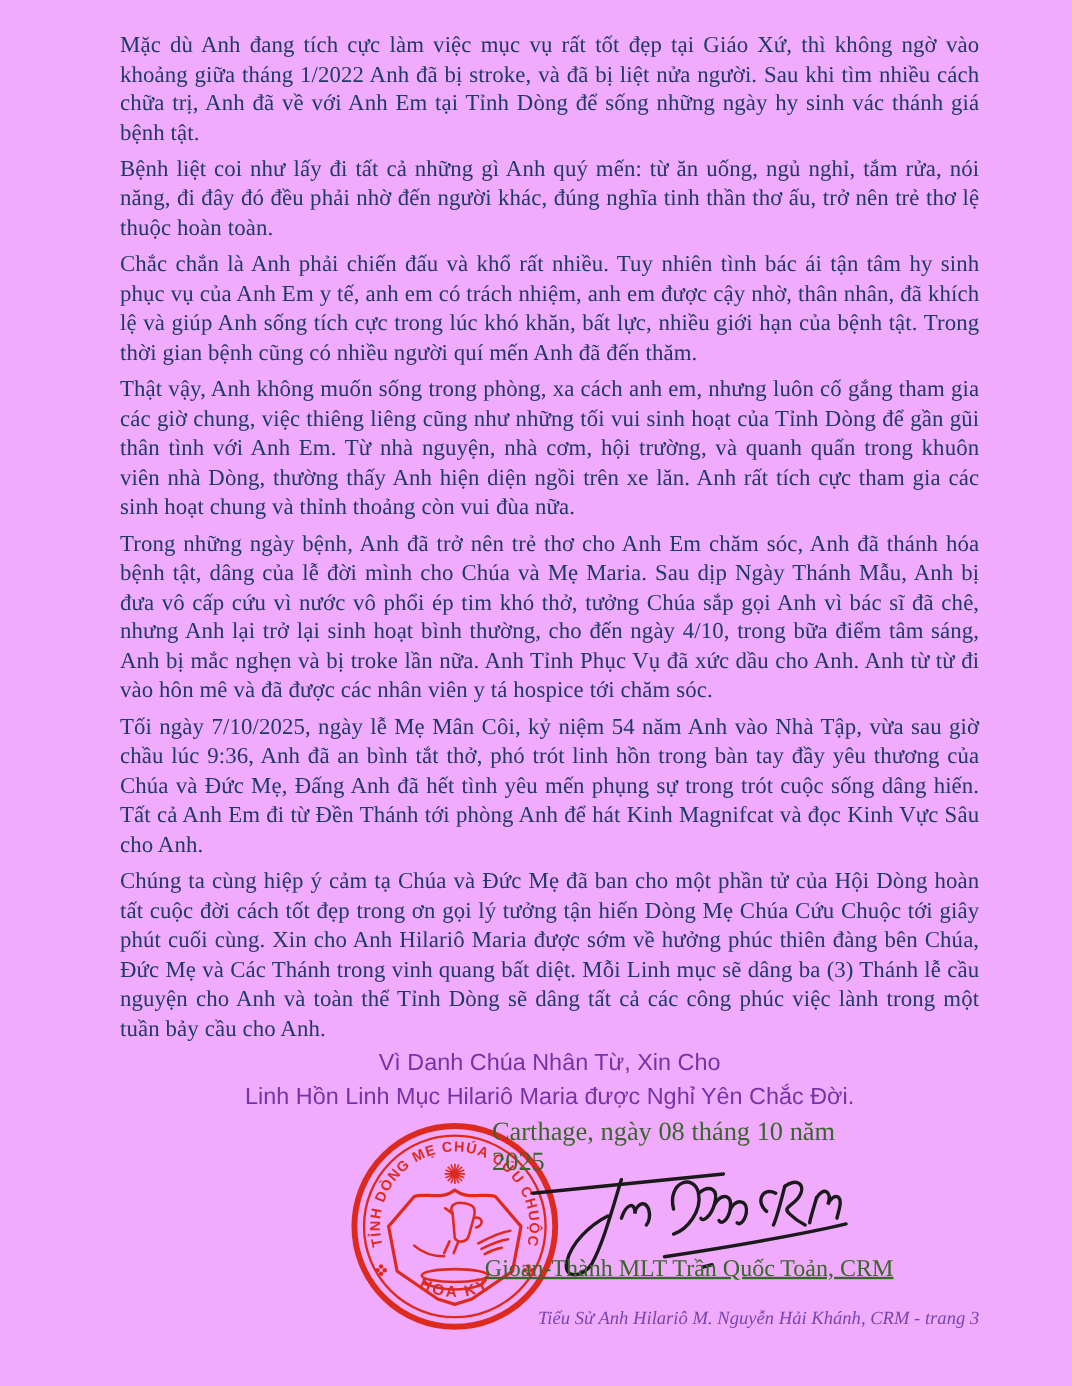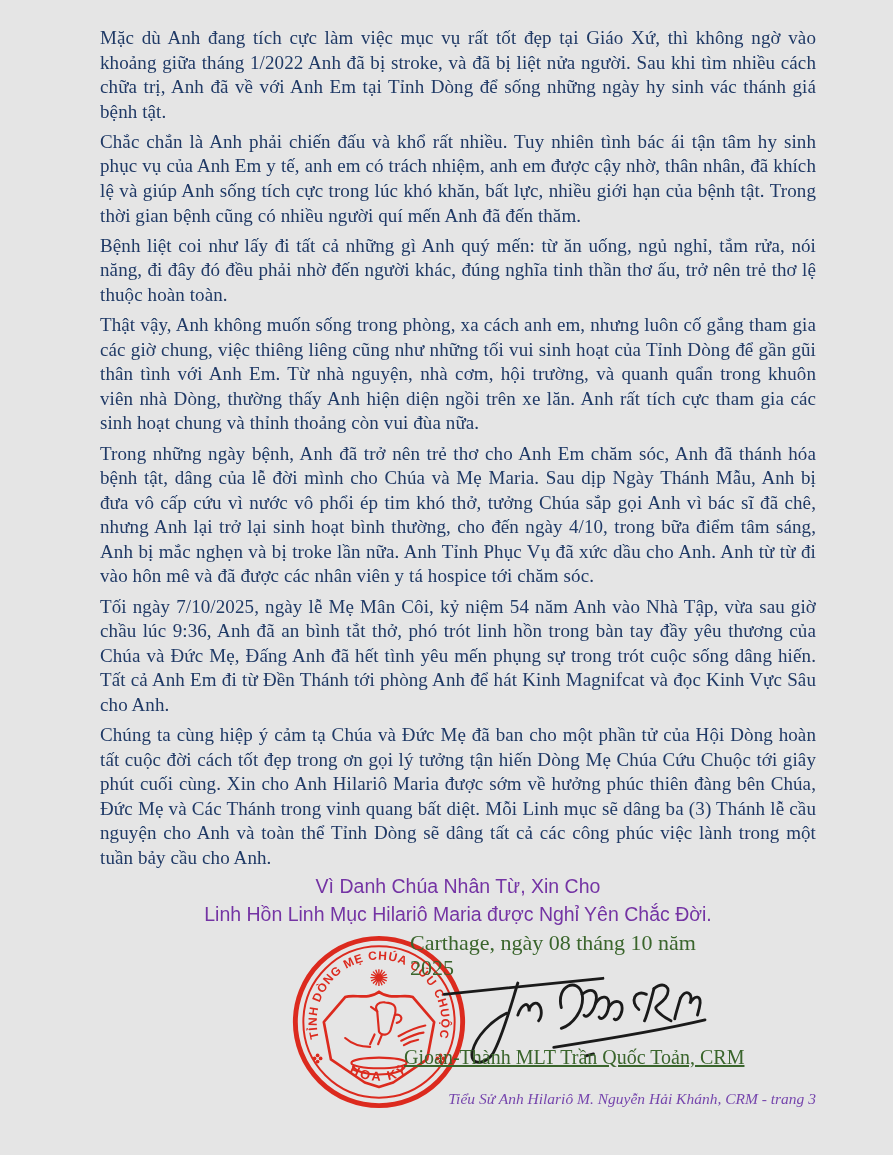--- a/index.html
+++ b/index.html
@@ -1,19 +1,19 @@
 <!DOCTYPE html>
 <html><head>
 <meta charset="utf-8">
 <style>
   html,body{margin:0;padding:0;background:#ffffff;}
   .page{
     position:relative;
     width:893px;height:1155px;
-    background:#e5e5e5;
+    background:#f0abfc;
     overflow:hidden;
     font-family:"Liberation Serif", serif;
   }
   .content{
     position:absolute;left:100px;top:26px;width:716px;
   }
   .content p{
     margin:0 0 5.5px 0;
     font-size:19px;
     line-height:24.6px;
@@ -58,22 +58,22 @@
     position:absolute;left:438px;top:966px;width:292px;height:104px;
   }
 </style>
 </head>
 <body>
 
 <div class="page">
 
   <div class="content">
     <p>Mặc dù Anh đang tích cực làm việc mục vụ rất tốt đẹp tại Giáo Xứ, thì không ngờ vào khoảng giữa tháng 1/2022 Anh đã bị stroke, và đã bị liệt nửa người. Sau khi tìm nhiều cách chữa trị, Anh đã về với Anh Em tại Tỉnh Dòng để sống những ngày hy sinh vác thánh giá bệnh tật.</p>
+    <p>Bệnh liệt coi như lấy đi tất cả những gì Anh quý mến: từ ăn uống, ngủ nghỉ, tắm rửa, nói năng, đi đây đó đều phải nhờ đến người khác, đúng nghĩa tinh thần thơ ấu, trở nên trẻ thơ lệ thuộc hoàn toàn.</p>
     <p>Chắc chắn là Anh phải chiến đấu và khổ rất nhiều. Tuy nhiên tình bác ái tận tâm hy sinh phục vụ của Anh Em y tế, anh em có trách nhiệm, anh em được cậy nhờ, thân nhân, đã khích lệ và giúp Anh sống tích cực trong lúc khó khăn, bất lực, nhiều giới hạn của bệnh tật. Trong thời gian bệnh cũng có nhiều người quí mến Anh đã đến thăm.</p>
-    <p>Bệnh liệt coi như lấy đi tất cả những gì Anh quý mến: từ ăn uống, ngủ nghỉ, tắm rửa, nói năng, đi đây đó đều phải nhờ đến người khác, đúng nghĩa tinh thần thơ ấu, trở nên trẻ thơ lệ thuộc hoàn toàn.</p>
     <p>Thật vậy, Anh không muốn sống trong phòng, xa cách anh em, nhưng luôn cố gắng tham gia các giờ chung, việc thiêng liêng cũng như những tối vui sinh hoạt của Tỉnh Dòng để gần gũi thân tình với Anh Em. Từ nhà nguyện, nhà cơm, hội trường, và quanh quẩn trong khuôn viên nhà Dòng, thường thấy Anh hiện diện ngồi trên xe lăn. Anh rất tích cực tham gia các sinh hoạt chung và thỉnh thoảng còn vui đùa nữa.</p>
     <p>Trong những ngày bệnh, Anh đã trở nên trẻ thơ cho Anh Em chăm sóc, Anh đã thánh hóa bệnh tật, dâng của lễ đời mình cho Chúa và Mẹ Maria. Sau dịp Ngày Thánh Mẫu, Anh bị đưa vô cấp cứu vì nước vô phổi ép tim khó thở, tưởng Chúa sắp gọi Anh vì bác sĩ đã chê, nhưng Anh lại trở lại sinh hoạt bình thường, cho đến ngày 4/10, trong bữa điểm tâm sáng, Anh bị mắc nghẹn và bị troke lần nữa. Anh Tỉnh Phục Vụ đã xức dầu cho Anh. Anh từ từ đi vào hôn mê và đã được các nhân viên y tá hospice tới chăm sóc.</p>
     <p>Tối ngày 7/10/2025, ngày lễ Mẹ Mân Côi, kỷ niệm 54 năm Anh vào Nhà Tập, vừa sau giờ chầu lúc 9:36, Anh đã an bình tắt thở, phó trót linh hồn trong bàn tay đầy yêu thương của Chúa và Đức Mẹ, Đấng Anh đã hết tình yêu mến phụng sự trong trót cuộc sống dâng hiến. Tất cả Anh Em đi từ Đền Thánh tới phòng Anh để hát Kinh Magnifcat và đọc Kinh Vực Sâu cho Anh.</p>
     <p>Chúng ta cùng hiệp ý cảm tạ Chúa và Đức Mẹ đã ban cho một phần tử của Hội Dòng hoàn tất cuộc đời cách tốt đẹp trong ơn gọi lý tưởng tận hiến Dòng Mẹ Chúa Cứu Chuộc tới giây phút cuối cùng. Xin cho Anh Hilariô Maria được sớm về hưởng phúc thiên đàng bên Chúa, Đức Mẹ và Các Thánh trong vinh quang bất diệt. Mỗi Linh mục sẽ dâng ba (3) Thánh lễ cầu nguyện cho Anh và toàn thể Tỉnh Dòng sẽ dâng tất cả các công phúc việc lành trong một tuần bảy cầu cho Anh.</p>
   </div>
 
   <div class="invocation">
     <div>Vì Danh Chúa Nhân Từ, Xin Cho</div>
     <div>Linh Hồn Linh Mục Hilariô Maria được Nghỉ Yên Chắc Đời.</div>
   </div>

